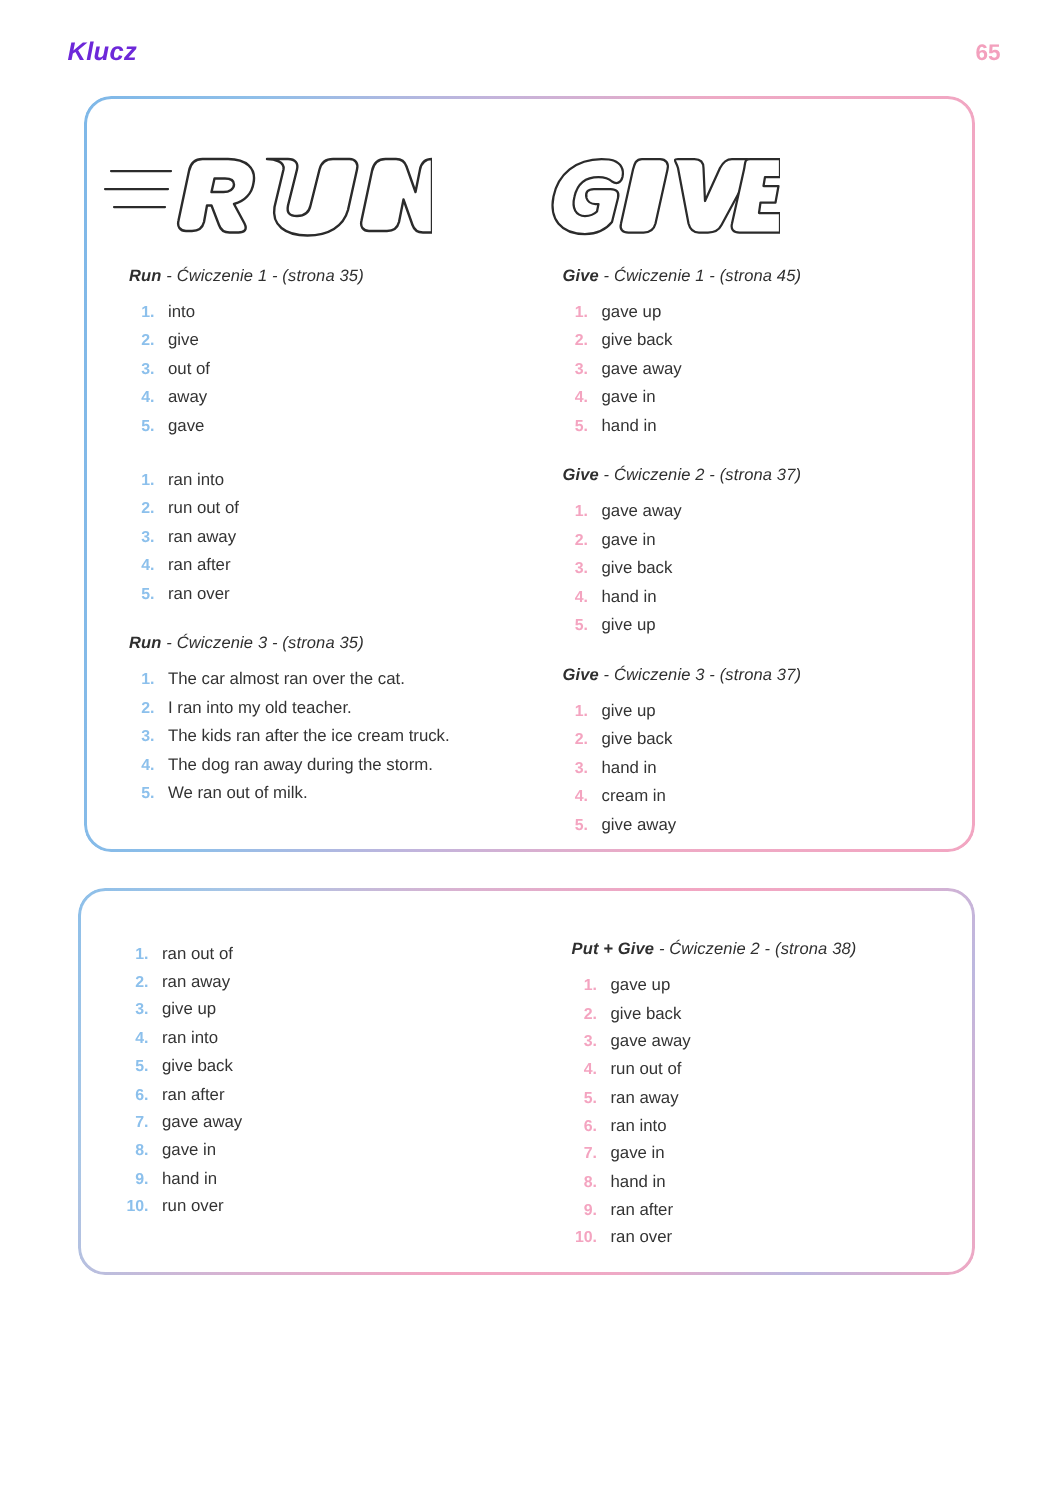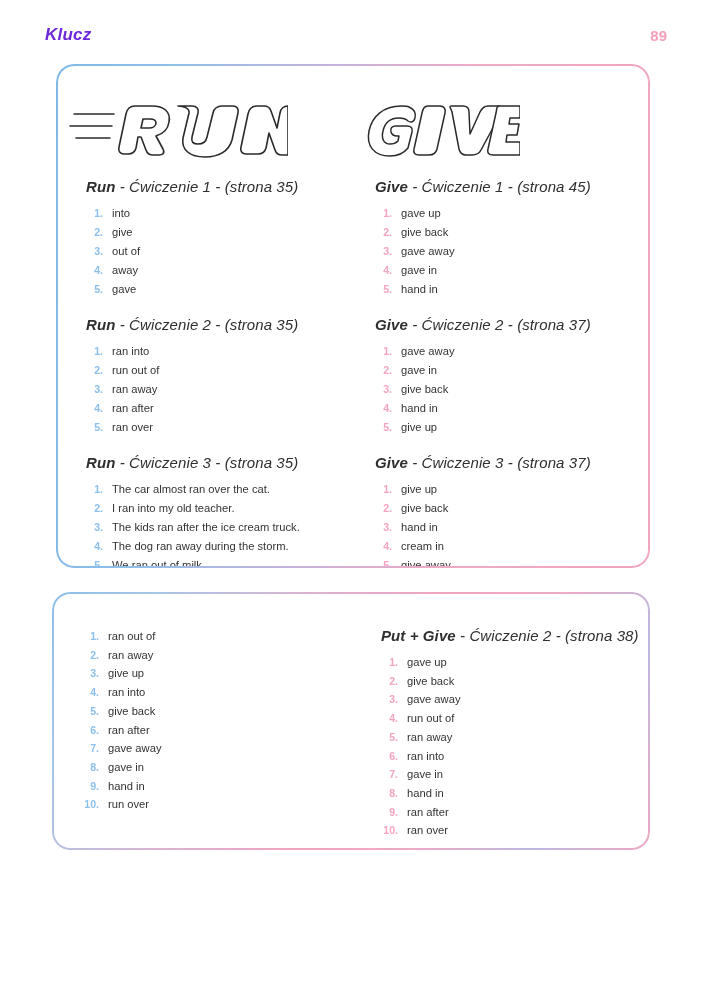--- a/index.html
+++ b/index.html
@@ -135,21 +135,21 @@
   .col {
     flex: 0 0 50%;
     padding-left: 28px;
   }
   .col.right { padding-left: 22px; }
 
   .block { margin-bottom: 17px; }
   .block:last-child { margin-bottom: 0; margin-top: 11px; }
 
   .block-title {
-    font-size: 15px;
+    font-size: 11px;
     font-style: italic;
     letter-spacing: 0.1px;
     color: #2f2f2f;
     margin-bottom: 9px;
   }
   .block-title .strong { font-weight: 700; font-style: italic; }
 
   ol.answers {
     list-style: none;
   }
@@ -176,21 +176,21 @@
   }
   #card-bottom .col { padding-left: 28px; }
   #card-bottom .col.right { padding-left: 30px; }
   #card-bottom ol.answers li { line-height: 18.7px; }
 </style>
 </head>
 <body>
 
 <div class="page-header">
   <span class="klucz">Klucz</span>
-  <span class="page-number">89</span>
+  <span class="page-number">65</span>
 </div>
 
 <div class="card" id="card-top">
   <div class="card-inner">
 
     <div class="titles-row">
 
       <div class="bubble-run">
         <svg width="220" height="76" viewBox="0 0 220 76">
           <g fill="none" stroke="#2b2b2b" stroke-width="1.5" stroke-linecap="round">
@@ -266,21 +266,20 @@
                 <span class="num">4.</span>
                 <span class="txt">away</span>
               </li>
               <li>
                 <span class="num">5.</span>
                 <span class="txt">gave</span>
               </li>
             </ol>
           </div>
           <div class="block">
-            <div class="block-title"><span class="strong">Run</span><span> - Ćwiczenie 2 - (strona 35)</span></div>
             <ol class="answers">
               <li>
                 <span class="num">1.</span>
                 <span class="txt">ran into</span>
               </li>
               <li>
                 <span class="num">2.</span>
                 <span class="txt">run out of</span>
               </li>
               <li>

